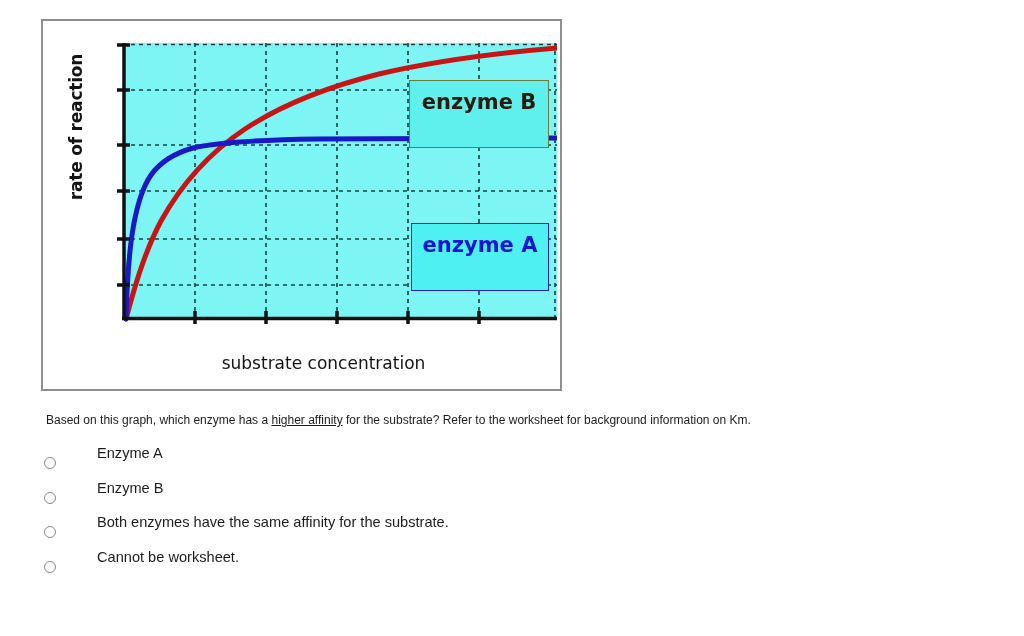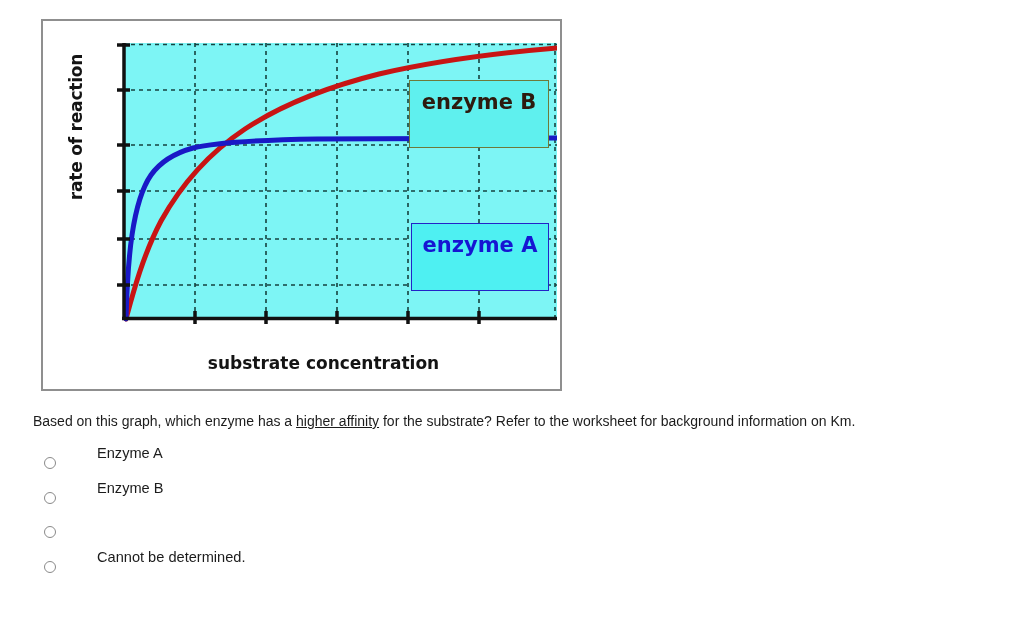--- a/index.html
+++ b/index.html
@@ -45,21 +45,21 @@
 
   #x-axis-title {
     position: absolute;
     left: 0;
     top: 332px;
     width: 521px;
     text-align: center;
     padding-left: 40px;
     box-sizing: border-box;
     font-size: 17px;
-    font-weight: bold;
+    font-weight: normal;
     color: #141414;
     font-family: "DejaVu Sans", sans-serif;
   }
 
   
   #plot-area {
     position: absolute;
     left: 74px;
     top: 22px;
     width: 440px;
@@ -101,24 +101,24 @@
   }
   .callout .sub {
     font-size: 0.66em;
     vertical-align: sub;
     line-height: 0;
   }
 
   
   #question-text {
     position: absolute;
-    left: 33px;
+    left: 46px;
     top: 412px;
     width: 950px;
-    font-size: 14px;
+    font-size: 12px;
     color: #1c1c1c;
     line-height: 1.4;
   }
   #question-text .underline { text-decoration: underline; }
 
   #options-list {
     position: absolute;
     left: 33px;
     top: 442px;
     width: 600px;
@@ -227,20 +227,21 @@
     <span class="option-label">Enzyme A</span>
   </div>
 
   <div class="option-row">
     <span class="option-radio"></span>
     <span class="option-label">Enzyme B</span>
   </div>
 
   <div class="option-row">
     <span class="option-radio"></span>
-  </div>
-
-  <div class="option-row">
-    <span class="option-radio"></span>
-    <span class="option-label">Cannot be determined.</span>
+    <span class="option-label">Both enzymes have the same affinity for the substrate.</span>
+  </div>
+
+  <div class="option-row">
+    <span class="option-radio"></span>
+    <span class="option-label">Cannot be worksheet.</span>
   </div>
 
 </div>
 
 </body></html>

